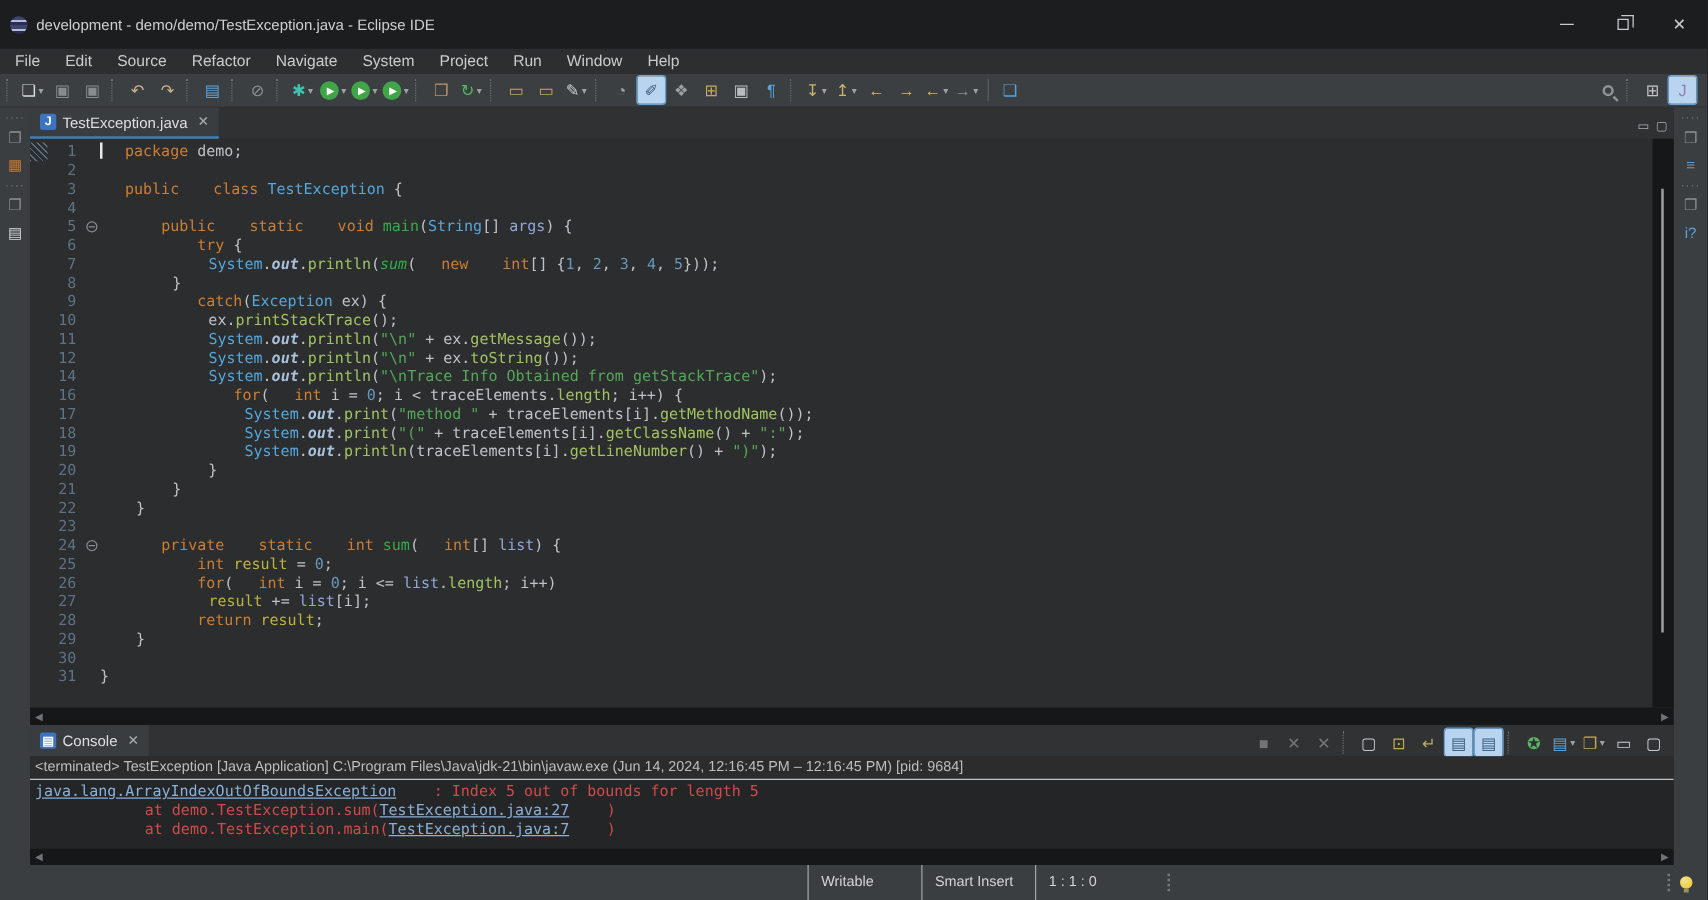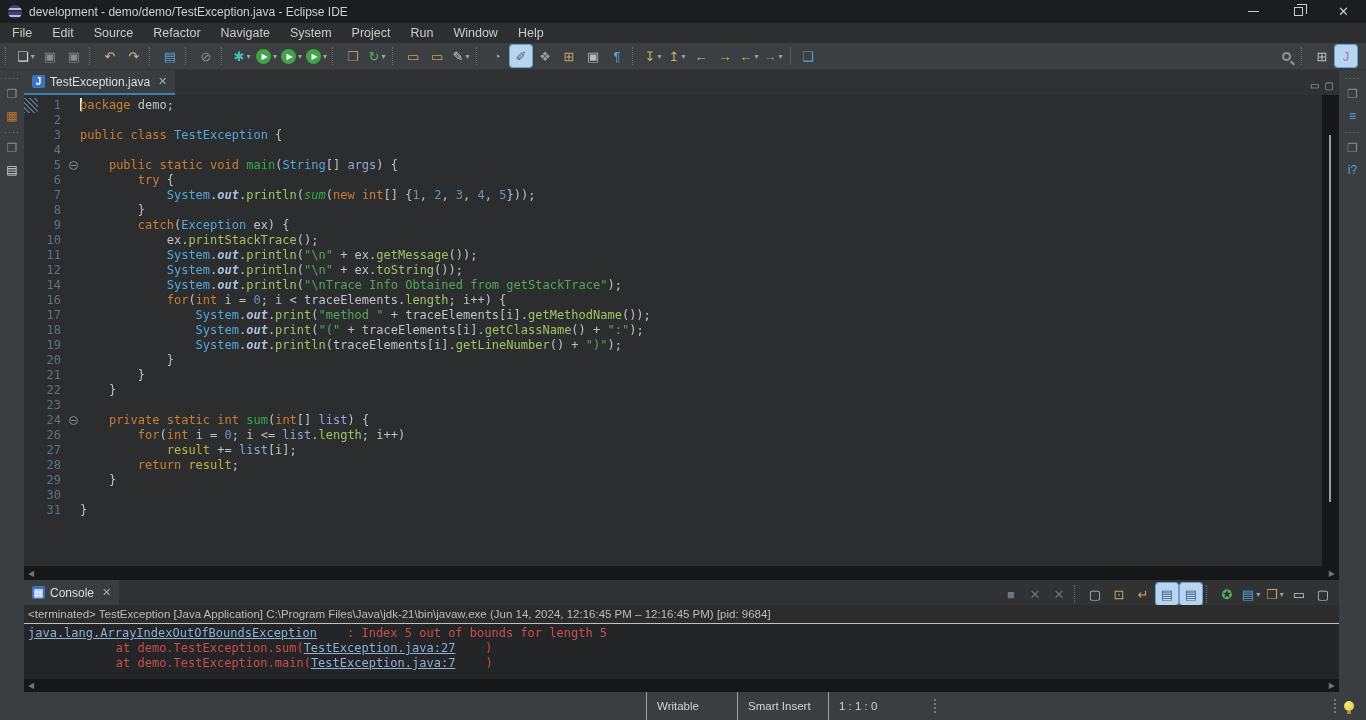--- a/index.html
+++ b/index.html
@@ -1,21 +1,21 @@
 <!DOCTYPE html>
 <html style="--sg-k: #CD7E32; --sg-t: #55A7DC; --sg-m: #A3C363; --sg-md: #2FAE46; --sg-ms: #2FAE46; --sg-s: #55A758; --sg-n: #6897BB; --sg-f: #A9C0DC; --sg-v: #93A6DB; --sg-y: #BCB344; --sg-d: #BEC3C6; --err: #CF4B4B; --link: #8CB0D8;"><head>
 <meta charset="utf-8">
 <style>
   * { margin:0; padding:0; box-sizing:border-box; }
   html,body { width:1366px; height:720px; overflow:hidden; background:#1E2022;
               font-family:"Liberation Sans", sans-serif; }
   .window { width:1366px; height:720px; display:flex; flex-direction:column; }
 
   
-  .titlebar { height:23px; background:#1B1D1F; display:flex; align-items:center; color:#CFCFCF;
+  .titlebar { height:39px; background:#1B1D1F; display:flex; align-items:center; color:#CFCFCF;
               font-size:12px; flex:0 0 auto; }
   .app-logo { width:14px; height:14px; border-radius:50%; margin:0 7px 0 8px;
               background:repeating-linear-gradient(180deg,#3E4470 0 3px,#B9BCD6 3px 5px,#2A2E54 5px 7px); }
   .title-text { flex:1; white-space:nowrap; overflow:hidden; }
   .winbtns { display:flex; height:100%; }
   .winbtn { width:45px; height:100%; display:flex; align-items:center; justify-content:center; color:#C8CCD0; }
   .glyph-min { width:11px; height:1px; background:#C8CCD0; display:inline-block; }
   .glyph-restore { width:9px; height:9px; border:1px solid #C8CCD0; position:relative; display:inline-block; }
   .glyph-restore:before { content:""; position:absolute; left:2px; top:-4px; width:9px; height:9px;
                           border:1px solid #C8CCD0; border-left:none; border-bottom:none; }
@@ -71,21 +71,21 @@
   .crow { display:flex; height:15px; white-space:pre; }
   .ann { width:14px; flex:0 0 auto; }
   .ann.hatch { background:repeating-linear-gradient(45deg,#5C7184 0 1px,transparent 1px 3.5px); }
   .lnum { width:28px; flex:0 0 auto; text-align:right; padding-right:5px; color:#5F7285; }
   .fold { width:14px; flex:0 0 auto; display:flex; align-items:center; justify-content:center; }
   .fold-circle { width:9px; height:9px; border:1px solid #878C90; border-radius:50%;
                  background:linear-gradient(#878C90,#878C90) center / 5px 1px no-repeat; }
   .ltext { flex:1; }
   .caret { display:inline-block; width:2px; height:13px; background:#E8E8E8; vertical-align:-2px;
            margin-right:-2px; }
-  .sg-k { color:var(--sg-k); } .sg-t { color:var(--sg-t); } .sg-m { color:var(--sg-m); }
+  .sg-k { color:var(--sg-k);padding-left:20px; } .sg-t { color:var(--sg-t); } .sg-m { color:var(--sg-m); }
   .sg-md { color:var(--sg-md); } .sg-ms { color:var(--sg-ms); font-style:italic; }
   .sg-s { color:var(--sg-s); } .sg-n { color:var(--sg-n); }
   .sg-f { color:var(--sg-f); font-style:italic; font-weight:bold; }
   .sg-v { color:var(--sg-v); } .sg-y { color:var(--sg-y); } .sg-d { color:var(--sg-d); }
 
   .vscroll { width:17px; background:#161718; flex:0 0 auto; position:relative; }
   .vthumb { position:absolute; left:7px; top:40px; width:2px; height:78%; background:#9A9FA3; }
   .hscroll { height:14px; background:#161718; flex:0 0 auto; display:flex; align-items:center;
              justify-content:space-between; padding:0 4px; color:#6E7376; font-size:8px; }
 
@@ -316,20 +316,21 @@
               <div class="crow"><span class="ann"></span><span class="lnum">14</span><span class="fold"></span><span class="ltext"><span class="sg-d">            </span><span class="sg-t">System</span><span class="sg-d">.</span><span class="sg-f">out</span><span class="sg-d">.</span><span class="sg-m">println</span><span class="sg-d">(</span><span class="sg-s">"\nTrace Info Obtained from getStackTrace"</span><span class="sg-d">);</span></span></div>
               <div class="crow"><span class="ann"></span><span class="lnum">16</span><span class="fold"></span><span class="ltext"><span class="sg-d">            </span><span class="sg-k">for</span><span class="sg-d">(</span><span class="sg-k">int</span><span class="sg-d"> i = </span><span class="sg-n">0</span><span class="sg-d">; i &lt; traceElements.</span><span class="sg-m">length</span><span class="sg-d">; i++) {</span></span></div>
               <div class="crow"><span class="ann"></span><span class="lnum">17</span><span class="fold"></span><span class="ltext"><span class="sg-d">                </span><span class="sg-t">System</span><span class="sg-d">.</span><span class="sg-f">out</span><span class="sg-d">.</span><span class="sg-m">print</span><span class="sg-d">(</span><span class="sg-s">"method "</span><span class="sg-d"> + traceElements[i].</span><span class="sg-m">getMethodName</span><span class="sg-d">());</span></span></div>
               <div class="crow"><span class="ann"></span><span class="lnum">18</span><span class="fold"></span><span class="ltext"><span class="sg-d">                </span><span class="sg-t">System</span><span class="sg-d">.</span><span class="sg-f">out</span><span class="sg-d">.</span><span class="sg-m">print</span><span class="sg-d">(</span><span class="sg-s">"("</span><span class="sg-d"> + traceElements[i].</span><span class="sg-m">getClassName</span><span class="sg-d">() + </span><span class="sg-s">":"</span><span class="sg-d">);</span></span></div>
               <div class="crow"><span class="ann"></span><span class="lnum">19</span><span class="fold"></span><span class="ltext"><span class="sg-d">                </span><span class="sg-t">System</span><span class="sg-d">.</span><span class="sg-f">out</span><span class="sg-d">.</span><span class="sg-m">println</span><span class="sg-d">(traceElements[i].</span><span class="sg-m">getLineNumber</span><span class="sg-d">() + </span><span class="sg-s">")"</span><span class="sg-d">);</span></span></div>
               <div class="crow"><span class="ann"></span><span class="lnum">20</span><span class="fold"></span><span class="ltext"><span class="sg-d">            }</span></span></div>
               <div class="crow"><span class="ann"></span><span class="lnum">21</span><span class="fold"></span><span class="ltext"><span class="sg-d">        }</span></span></div>
               <div class="crow"><span class="ann"></span><span class="lnum">22</span><span class="fold"></span><span class="ltext"><span class="sg-d">    }</span></span></div>
               <div class="crow"><span class="ann"></span><span class="lnum">23</span><span class="fold"></span><span class="ltext"></span></div>
               <div class="crow"><span class="ann"></span><span class="lnum">24</span><span class="fold"><span class="fold-circle"></span></span><span class="ltext"><span class="sg-d">    </span><span class="sg-k">private</span><span class="sg-d"> </span><span class="sg-k">static</span><span class="sg-d"> </span><span class="sg-k">int</span><span class="sg-d"> </span><span class="sg-md">sum</span><span class="sg-d">(</span><span class="sg-k">int</span><span class="sg-d">[] </span><span class="sg-v">list</span><span class="sg-d">) {</span></span></div>
+              <div class="crow"><span class="ann"></span><span class="lnum">25</span><span class="fold"></span><span class="ltext"><span class="sg-d">        </span><span class="sg-k">int</span><span class="sg-d"> </span><span class="sg-y">result</span><span class="sg-d"> = </span><span class="sg-n">0</span><span class="sg-d">;</span></span></div>
               <div class="crow"><span class="ann"></span><span class="lnum">26</span><span class="fold"></span><span class="ltext"><span class="sg-d">        </span><span class="sg-k">for</span><span class="sg-d">(</span><span class="sg-k">int</span><span class="sg-d"> i = </span><span class="sg-n">0</span><span class="sg-d">; i &lt;= </span><span class="sg-v">list</span><span class="sg-d">.</span><span class="sg-m">length</span><span class="sg-d">; i++)</span></span></div>
               <div class="crow"><span class="ann"></span><span class="lnum">27</span><span class="fold"></span><span class="ltext"><span class="sg-d">            </span><span class="sg-y">result</span><span class="sg-d"> += </span><span class="sg-v">list</span><span class="sg-d">[i];</span></span></div>
               <div class="crow"><span class="ann"></span><span class="lnum">28</span><span class="fold"></span><span class="ltext"><span class="sg-d">        </span><span class="sg-k">return</span><span class="sg-d"> </span><span class="sg-y">result</span><span class="sg-d">;</span></span></div>
               <div class="crow"><span class="ann"></span><span class="lnum">29</span><span class="fold"></span><span class="ltext"><span class="sg-d">    }</span></span></div>
               <div class="crow"><span class="ann"></span><span class="lnum">30</span><span class="fold"></span><span class="ltext"></span></div>
               <div class="crow"><span class="ann"></span><span class="lnum">31</span><span class="fold"></span><span class="ltext"><span class="sg-d">}</span></span></div>
             </div>
           <div class="vscroll">
             <div class="vthumb"></div>
           </div>

